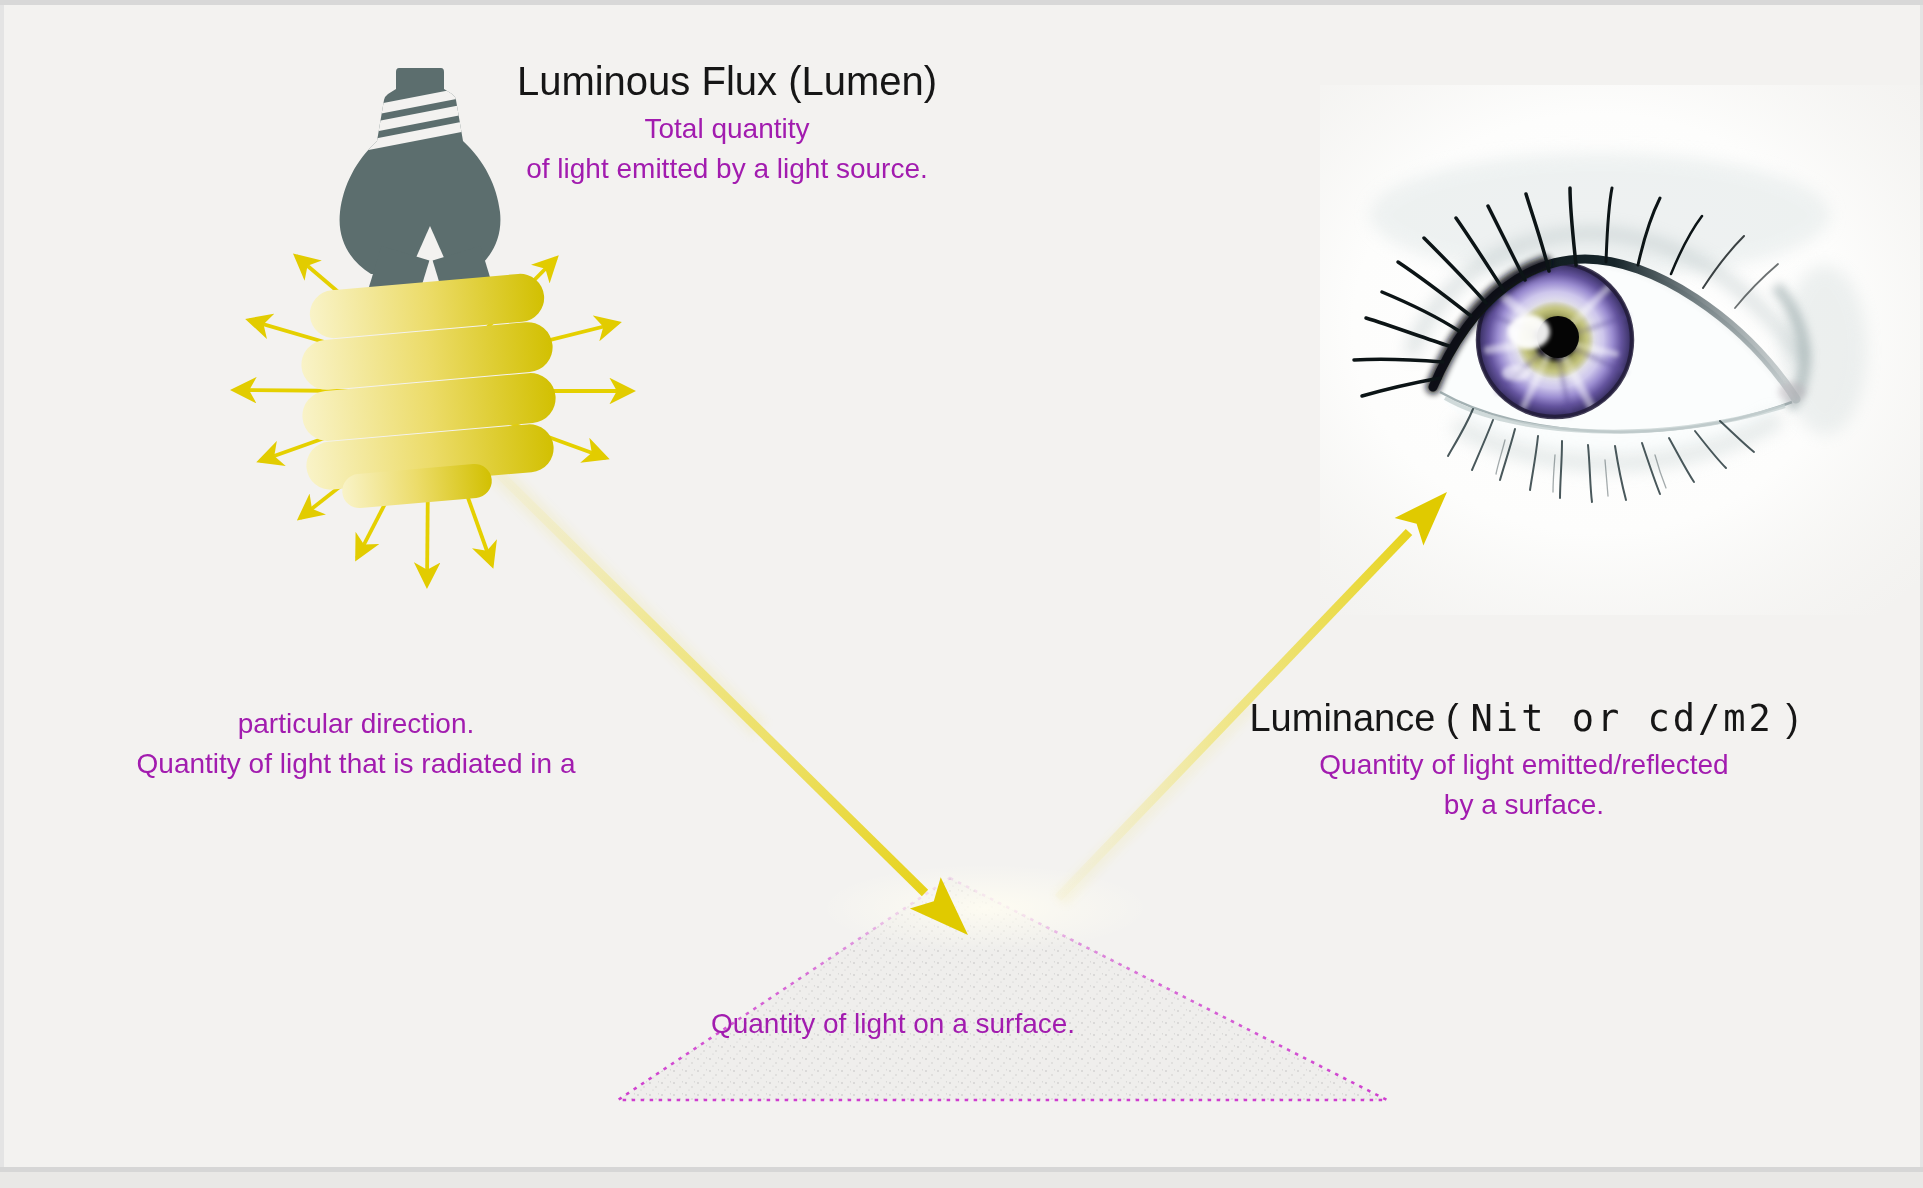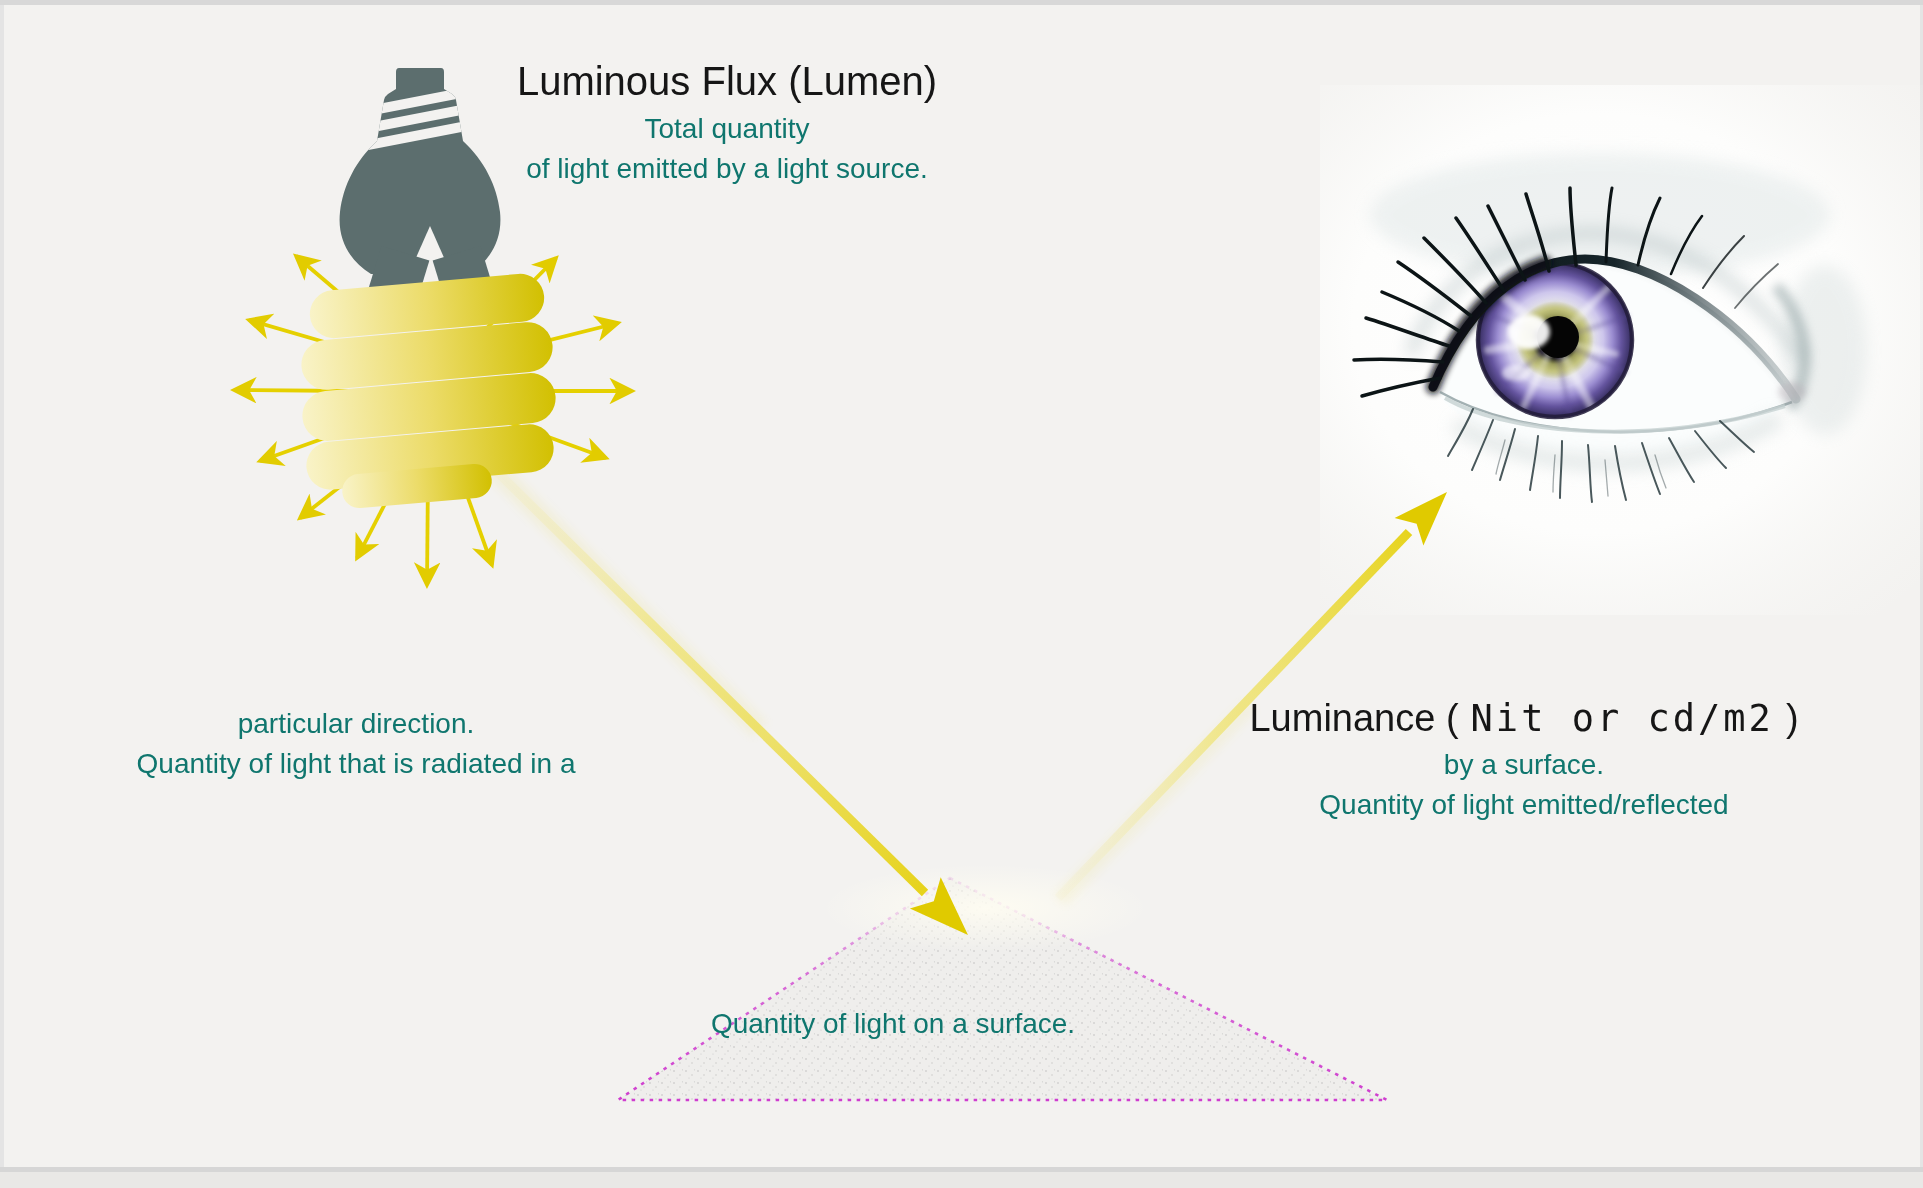--- a/index.html
+++ b/index.html
@@ -7,21 +7,21 @@
     position:relative;width:1923px;height:1172px;overflow:hidden;
     background:#f3f2f0;
     box-shadow: inset 0 5px 0 #d8d8d8, inset 0 -5px 0 #d6d6d6, inset 4px 0 0 #e4e4e4, inset -3px 0 0 #e4e4e4;
     font-family:"Liberation Sans", sans-serif;
     color:#161616;
   }
   svg.layer{position:absolute;left:0;top:0;}
   .label-block{position:absolute;text-align:center;pointer-events:none;}
   .label-title{font-size:40px;font-weight:500;letter-spacing:0px;line-height:1.08;white-space:nowrap;}
   .label-title.sz38{font-size:38px;}
-  .label-desc{font-size:28px;font-weight:400;line-height:40px;margin-top:6px;color:#0f766e;}
+  .label-desc{font-size:28px;font-weight:400;line-height:40px;margin-top:6px;color:#a21caf;}
   .unit{font-family:"DejaVu Sans Mono", monospace;letter-spacing:3px;margin:6px 12px;font-size:37px;}
   .blk-flux{left:427px;top:60px;width:600px;}
   .blk-intensity{left:56px;top:698px;width:600px;}
   .blk-luminance{left:1224px;top:698px;width:600px;}
   .blk-illuminance{left:583px;top:996px;width:620px;}
   .blk-illuminance .label-desc{margin-top:8px;}
 </style>
 </head>
 <body>
 
@@ -266,22 +266,22 @@
       <div>particular direction.</div>
       <div>Quantity of light that is radiated in a</div>
     </div>
   </div>
 
   <div class="label-block blk-luminance">
     <div class="label-title sz38">
       <span>Luminance (</span><span class="unit">Nit or cd/m2</span><span>)</span>
     </div>
     <div class="label-desc">
+      <div>Quantity of light emitted/reflected</div>
       <div>by a surface.</div>
-      <div>Quantity of light emitted/reflected</div>
     </div>
   </div>
 
   <div class="label-block blk-illuminance">
     <div class="label-desc">
       <div>Quantity of light on a surface.</div>
     </div>
   </div>
 
 </div>

